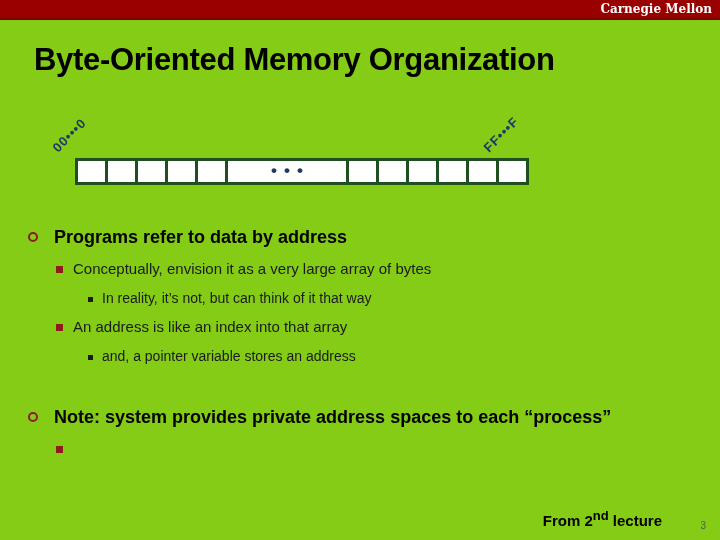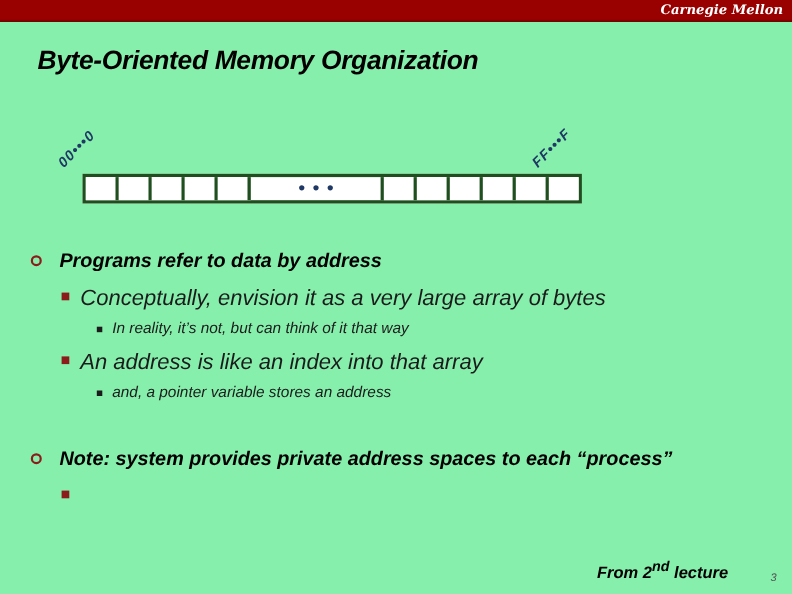--- a/index.html
+++ b/index.html
@@ -3,42 +3,42 @@
 <meta charset="utf-8">
 <style>
   * { margin: 0; padding: 0; box-sizing: border-box; }
   html, body { width: 720px; height: 540px; }
   body {
     font-family: "Liberation Sans", sans-serif;
     background: #ffffff;
     position: relative;
     overflow: hidden;
   }
-  .slide { position: absolute; inset: 0; background: #86efac; font-style: italic; }
+  .slide { position: absolute; inset: 0; background: #84cc16; }
 
   
   .topbar {
     position: absolute; left: 0; top: 0; width: 720px; height: 20px;
     background: #990000;
     border-bottom: 2px solid #7a0000;
     display: flex; align-items: center; justify-content: flex-end;
     padding-right: 8px;
   }
   .brand {
     color: #ffffff;
     font-family: "DejaVu Serif", "Liberation Serif", serif;
     font-weight: bold;
     font-size: 12px;
     line-height: 1;
   }
 
   
   .title {
     position: absolute; left: 34px; top: 42px;
-    font-size: 24px; font-weight: bold; color: #000;
+    font-size: 31px; font-weight: bold; color: #000;
     letter-spacing: -0.3px;
     white-space: nowrap;
   }
 
   
   .addr-label {
     position: absolute;
     color: #1f3864;
     font-weight: bold;
     font-size: 13px;
@@ -80,21 +80,21 @@
   .l1 { padding-left: 28px; }
   .l1 .txt { font-size: 18px; font-weight: bold; color: #000; }
   .bullet-circle {
     flex: 0 0 auto;
     width: 10px; height: 10px; border-radius: 50%;
     border: 2.5px solid #8c1b1b;
     margin: 5px 16px 0 0;
   }
 
   .l2 { padding-left: 56px; }
-  .l2 .txt { font-size: 20px; }
+  .l2 .txt { font-size: 15px; }
   .bullet-square {
     flex: 0 0 auto;
     width: 7px; height: 7px; background: #8c1b1b;
     margin: 6px 10px 0 0;
   }
 
   .l3 { padding-left: 88px; }
   .l3 .txt { font-size: 14px; }
   .bullet-subsquare {
     flex: 0 0 auto;

